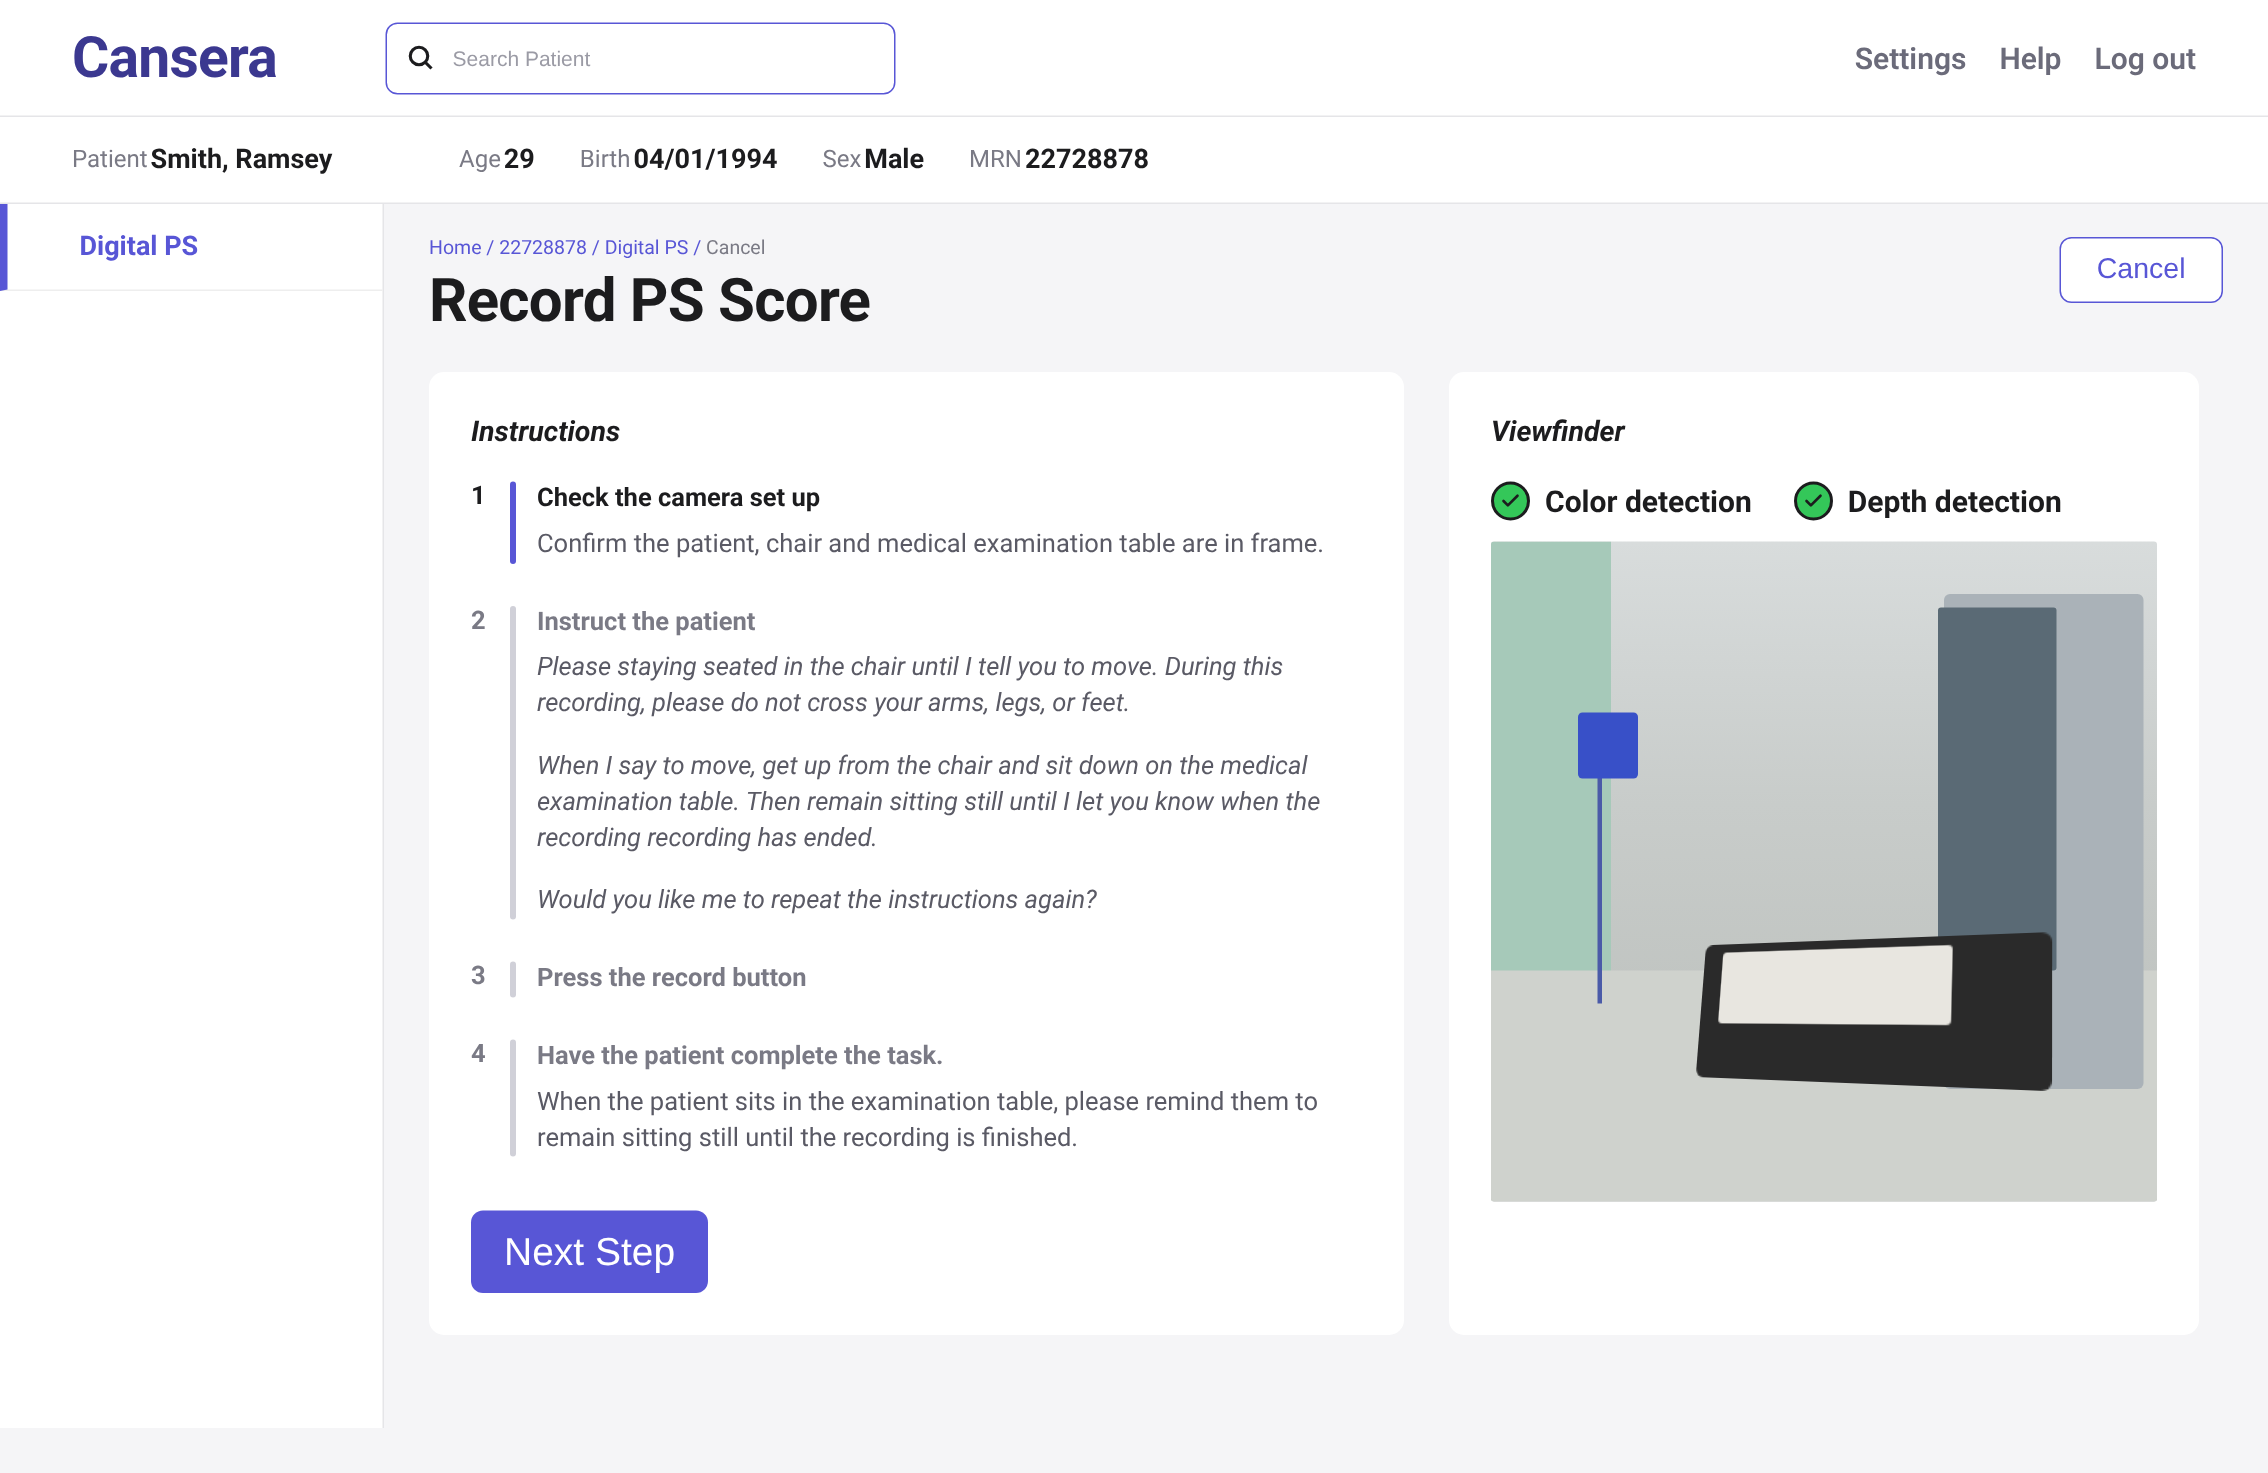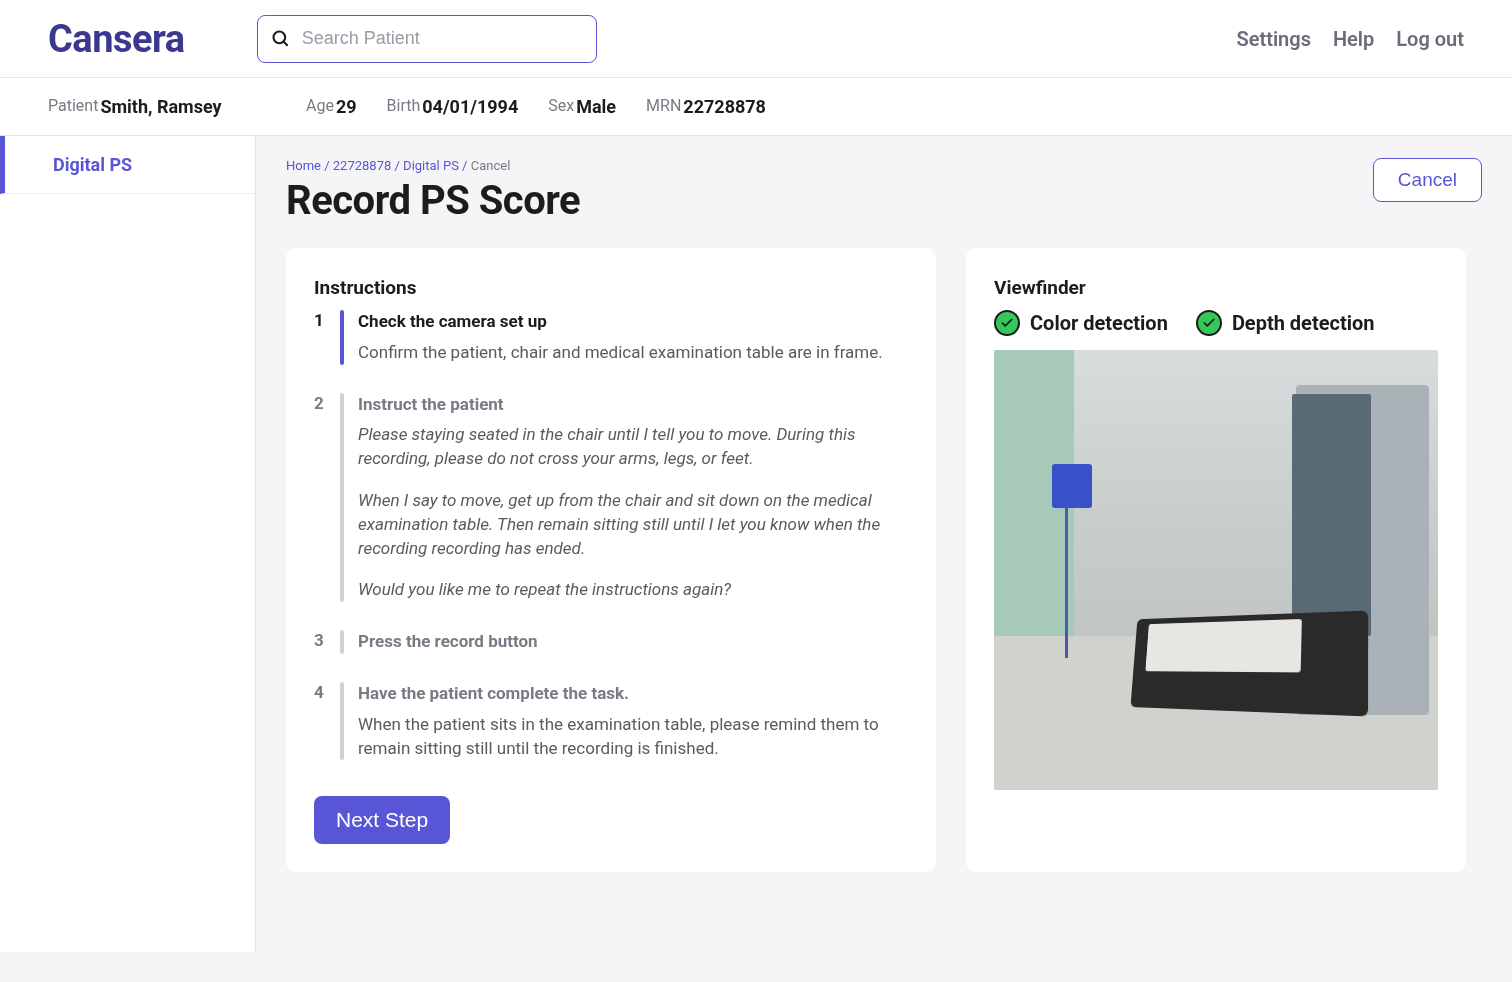--- a/index.html
+++ b/index.html
@@ -32,21 +32,21 @@
     .search-container {
       position: relative;
       width: 340px;
     }
     .search-input {
       width: 100%;
       height: 48px;
       border: 1.5px solid #5856d6;
       border-radius: 8px;
       padding: 0 14px 0 44px;
-      font-size: 18px;
+      font-size: 14px;
       color: #333;
       outline: none;
       background: #fff;
     }
     .search-input::placeholder {
       color: #9b9ba5;
     }
     .search-icon {
       position: absolute;
       left: 14px;
@@ -166,21 +166,22 @@
       flex: 1;
       max-width: 650px;
     }
     .viewfinder-card {
       width: 500px;
     }
     .card-title {
       font-size: 19px;
       font-weight: 700;
       color: #1c1c1e;
-      margin-bottom: 11px;
+      margin-bottom: 22px;
+      font-style: italic;
     }
     .instruction-step {
       display: flex;
       gap: 14px;
       margin-bottom: 28px;
     }
     .step-number {
       font-size: 17px;
       font-weight: 700;
       color: #1c1c1e;
@@ -226,21 +227,21 @@
     }
     .step-desc-para {
       margin-bottom: 18px;
     }
     .step-desc-para:last-child {
       margin-bottom: 0;
     }
     .next-btn {
       background: #5856d6;
       color: #fff;
-      font-size: 21px;
+      font-size: 26px;
       font-weight: 500;
       border: none;
       padding: 12px 22px;
       border-radius: 8px;
       cursor: pointer;
       margin-top: 8px;
     }
     .detection-status {
       display: flex;
       gap: 28px;

